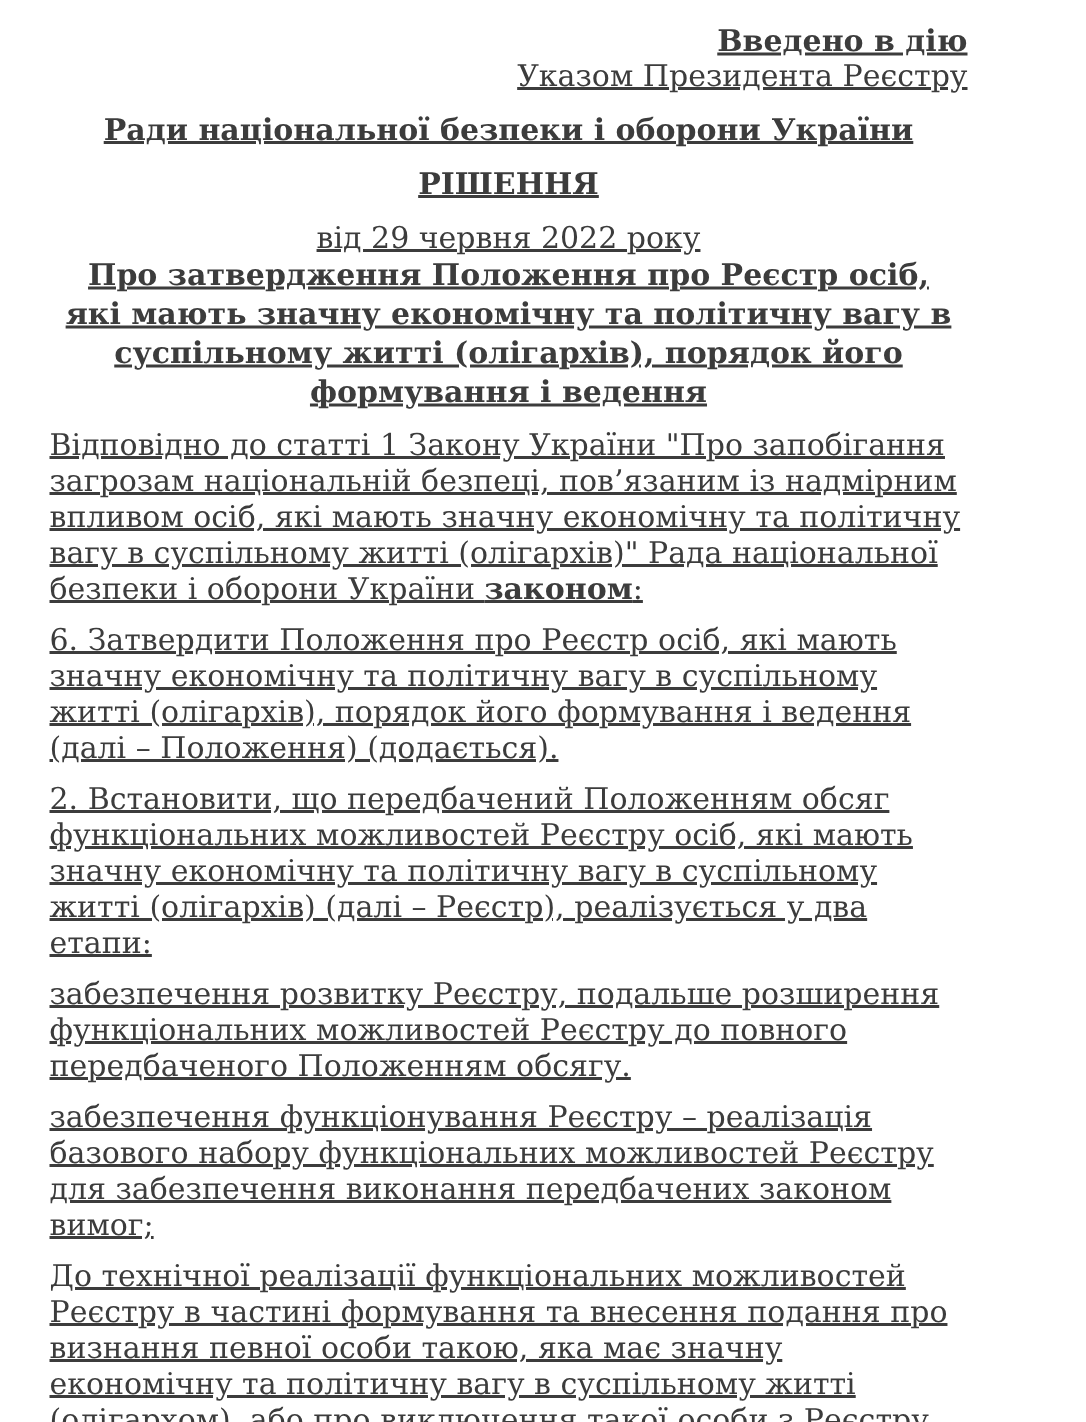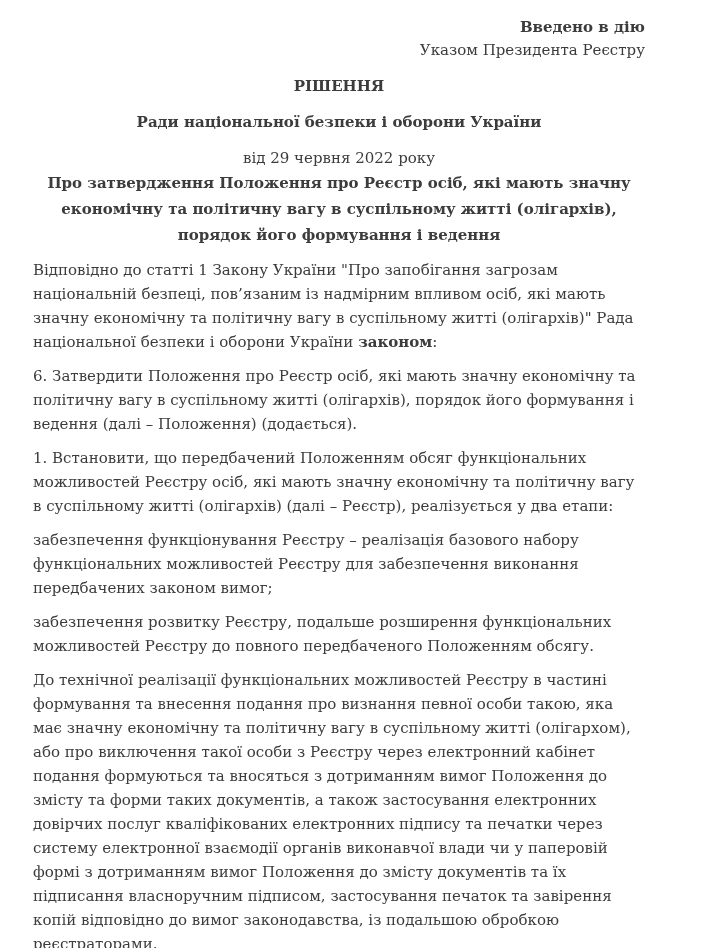--- a/index.html
+++ b/index.html
@@ -12,22 +12,23 @@
     width: 724px;
     font-family: "DejaVu Serif", "Liberation Serif", serif;
     color: var(--text-color);
   }
   .page {
     width: 656px;
     height: 948px;
     overflow: hidden;
     background: var(--page-bg);
     padding: 16px 11px 14px 33px;
-    font-size: 15px;
+    font-size: 20px;
     line-height: 24px;
+    text-decoration: underline;
   }
   .intro { text-align: right; }
   .intro p { margin: 0; line-height: 23px; }
   .bold { font-weight: bold; }
   .center { text-align: center; }
   .doc-type { margin-top: 12px; }
   .authority { margin-top: 12px; }
   .date-line { margin-top: 12px; }
   .subject {
     line-height: 26px;
@@ -38,33 +39,33 @@
 </head>
 <body>
 
 <div class="page">
 
   <div class="intro">
     <p class="bold">Введено в дію</p>
     <p>Указом Президента Реєстру</p>
   </div>
 
+  <p class="center bold authority">Ради національної безпеки і оборони України</p>
+
   <p class="center bold doc-type">РІШЕННЯ</p>
-
-  <p class="center bold authority">Ради національної безпеки і оборони України</p>
 
   <p class="center date-line">від 29 червня 2022 року</p>
 
   <p class="center bold subject">Про затвердження Положення про Реєстр осіб, які мають значну економічну та політичну вагу в суспільному житті (олігархів), порядок його формування і ведення</p>
 
   <p class="para"><span>Відповідно до статті 1 Закону України "Про запобігання загрозам національній безпеці, пов’язаним із надмірним впливом осіб, які мають значну економічну та політичну вагу в суспільному житті (олігархів)" Рада національної безпеки і оборони України </span><span class="bold">законом</span><span>:</span></p>
 
   <p class="para">6. Затвердити Положення про Реєстр осіб, які мають значну економічну та політичну вагу в суспільному житті (олігархів), порядок його формування і ведення (далі – Положення) (додається).</p>
 
-  <p class="para">1. Встановити, що передбачений Положенням обсяг функціональних можливостей Реєстру осіб, які мають значну економічну та політичну вагу в суспільному житті (олігархів) (далі – Реєстр), реалізується у два етапи:</p>
+  <p class="para">2. Встановити, що передбачений Положенням обсяг функціональних можливостей Реєстру осіб, які мають значну економічну та політичну вагу в суспільному житті (олігархів) (далі – Реєстр), реалізується у два етапи:</p>
+
+  <p class="para">забезпечення розвитку Реєстру, подальше розширення функціональних можливостей Реєстру до повного передбаченого Положенням обсягу.</p>
 
   <p class="para">забезпечення функціонування Реєстру – реалізація базового набору функціональних можливостей Реєстру для забезпечення виконання передбачених законом вимог;</p>
-
-  <p class="para">забезпечення розвитку Реєстру, подальше розширення функціональних можливостей Реєстру до повного передбаченого Положенням обсягу.</p>
 
   <p class="para">До технічної реалізації функціональних можливостей Реєстру в частині формування та внесення подання про визнання певної особи такою, яка має значну економічну та політичну вагу в суспільному житті (олігархом), або про виключення такої особи з Реєстру через електронний кабінет подання формуються та вносяться з дотриманням вимог Положення до змісту та форми таких документів, а також застосування електронних довірчих послуг кваліфікованих електронних підпису та печатки через систему електронної взаємодії органів виконавчої влади чи у паперовій формі з дотриманням вимог Положення до змісту документів та їх підписання власноручним підписом, застосування печаток та завірення копій відповідно до вимог законодавства, із подальшою обробкою реєстраторами.</p>
 
 </div>
 
 </body></html>

